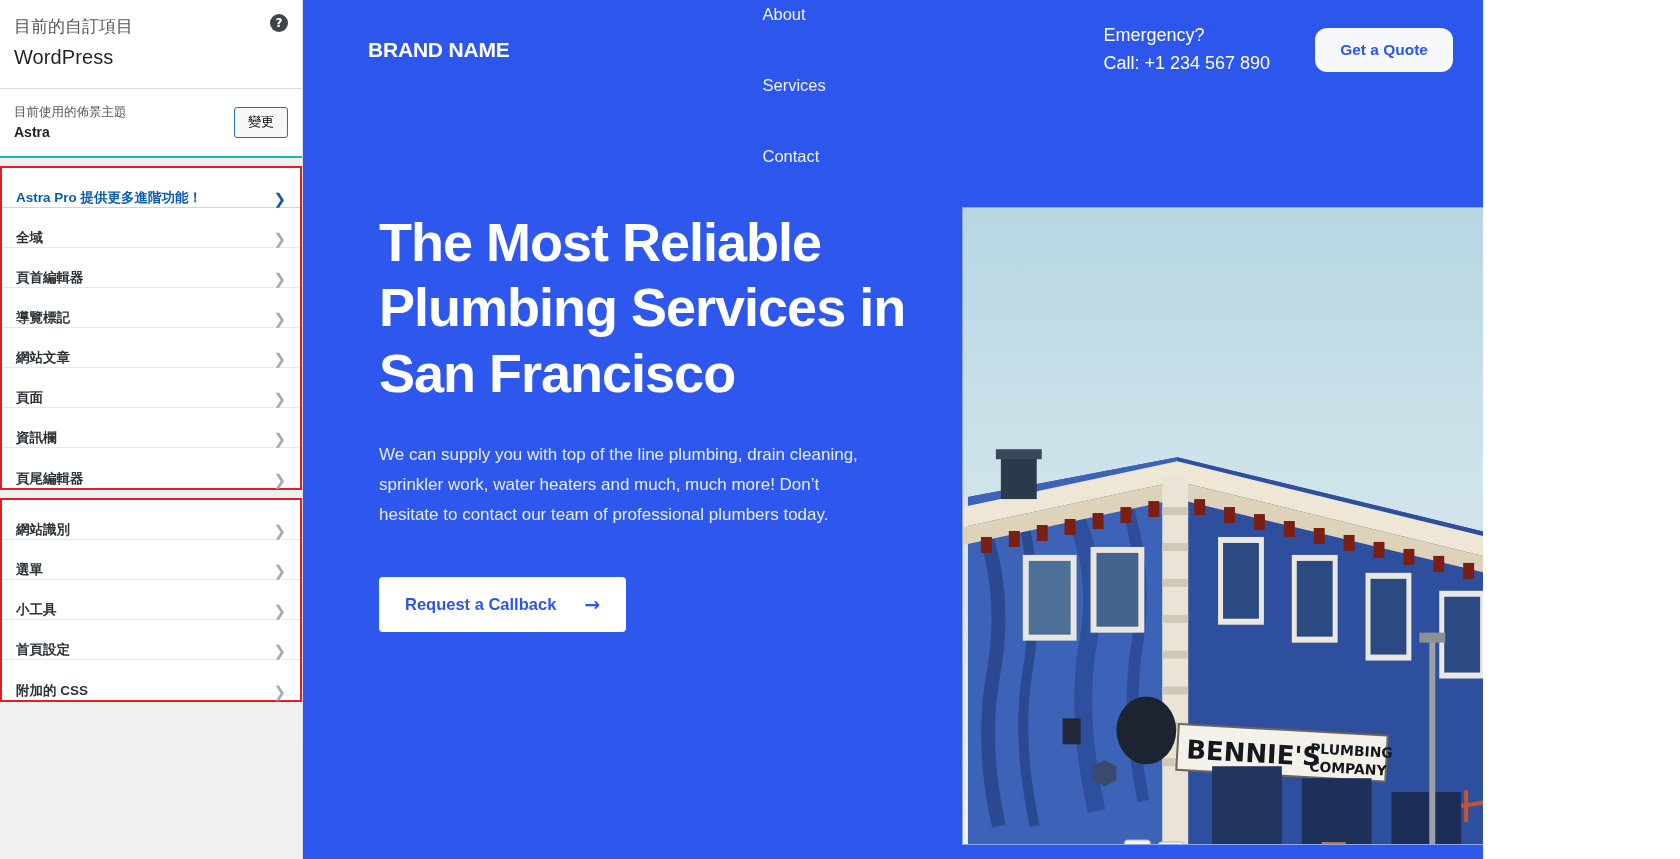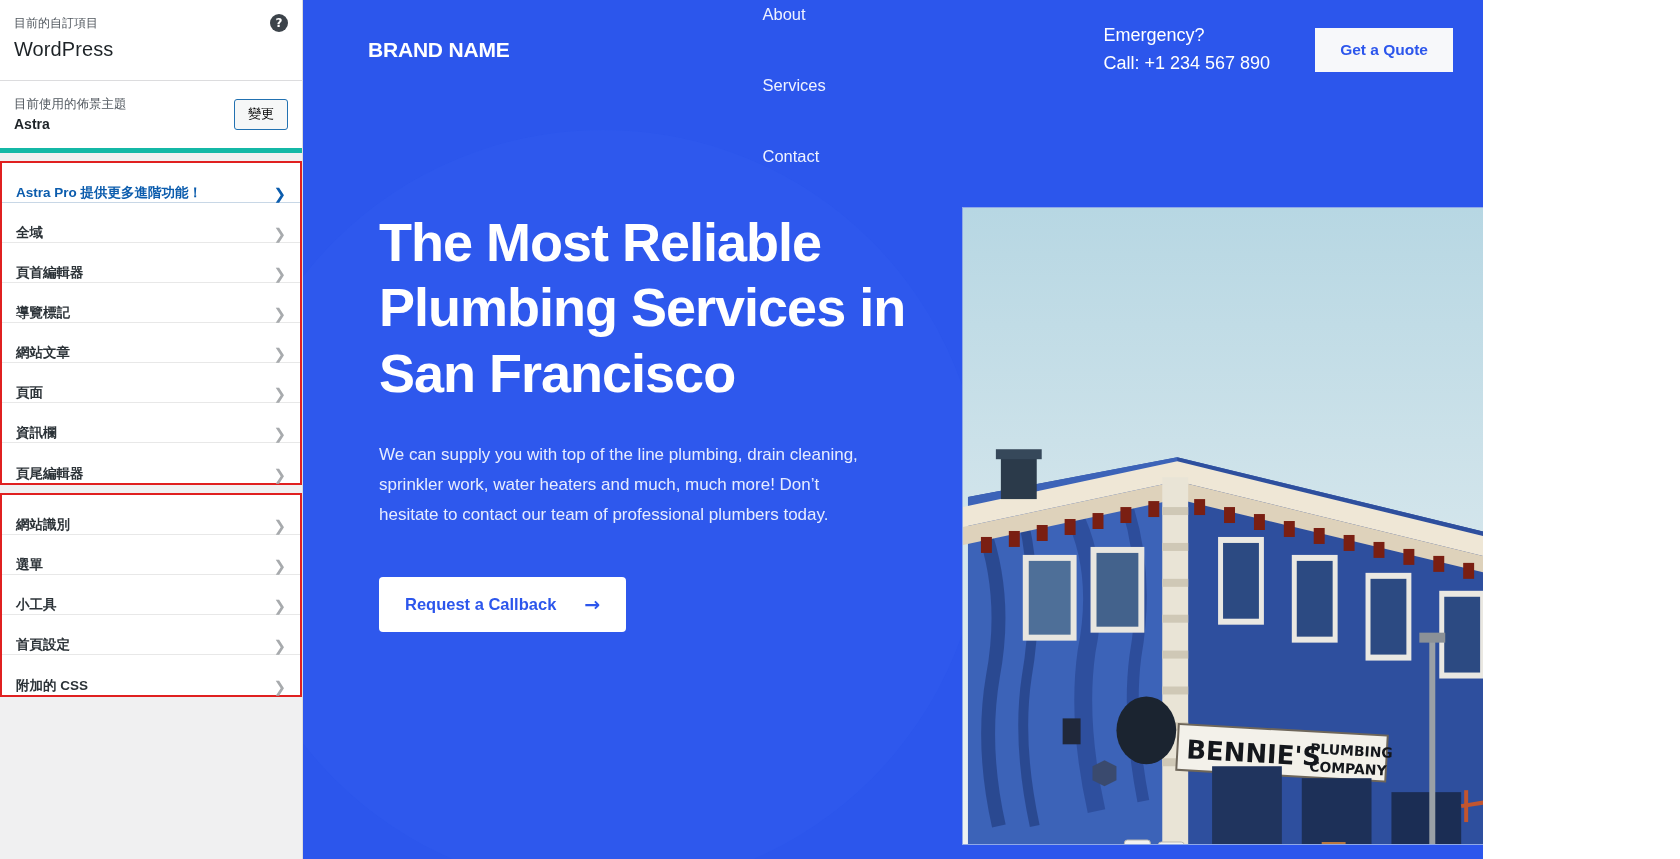--- a/index.html
+++ b/index.html
@@ -44,34 +44,34 @@
     line-height:1.6;
     cursor:default;
   }
 
   .sb-panel {
     background:#ffffff;
     border-bottom:1px solid #dcdcde;
     padding:14px 18px 16px 14px;
     position:relative;
   }
-  .sb-panel-label { font-size:12px; color:#50575e; line-height:1.5; }
+  .sb-panel-label { font-size:17px; color:#50575e; line-height:1.5; }
   .sb-panel-value { font-size:20px; color:#1d2327; font-weight:400; line-height:1.5; margin-top:2px; letter-spacing:.1px;}
   .help-icon {
     position:absolute; right:14px; top:14px;
     width:18px; height:18px; border-radius:50%;
     background:#3c434a; color:#fff;
     font-size:12px; font-weight:700;
     display:flex; align-items:center; justify-content:center;
     cursor:pointer; font-family:"DejaVu Sans", sans-serif;
   }
 
   .sb-theme {
     background:#ffffff;
-    border-bottom:5px solid #14b8a6;
+    border-bottom:2px solid #14b8a6;
     padding:14px 14px 14px 14px;
     display:flex; align-items:center; justify-content:space-between;
   }
   .sb-theme-text { line-height:1.45; }
   .sb-theme-label { font-size:12.5px; color:#50575e; }
   .sb-theme-name { font-size:14px; color:#1d2327; font-weight:700; margin-top:1px;}
   .change-btn {
     border:1px solid #2271b1; color:#000000; background:#f6f7f7;
     border-radius:3px; font-size:13px; padding:4px 13px; cursor:pointer;
     line-height:1.6;
@@ -133,21 +133,21 @@
   .nav a {
     color:#eef2ff; text-decoration:none; font-size:16.5px; font-weight:400;
     white-space:nowrap;
   }
   .header-right {
     margin-left:auto; display:flex; align-items:center; gap:45px;
   }
   .emergency { color:#ffffff; font-size:18px; line-height:1.55; white-space:nowrap; }
   .quote-btn {
     background:#f7f8fa; color:#2c56ec;
-    border:none; border-radius:0;
+    border:none; border-radius:12px;
     font-size:15.5px; font-weight:700;
     padding:13px 25px; cursor:pointer;
     white-space:nowrap;
     font-family:"Liberation Sans", sans-serif;
   }
 
   .hero {
     position:relative; z-index:3;
     display:flex; padding:0 0 0 76px;
   }

